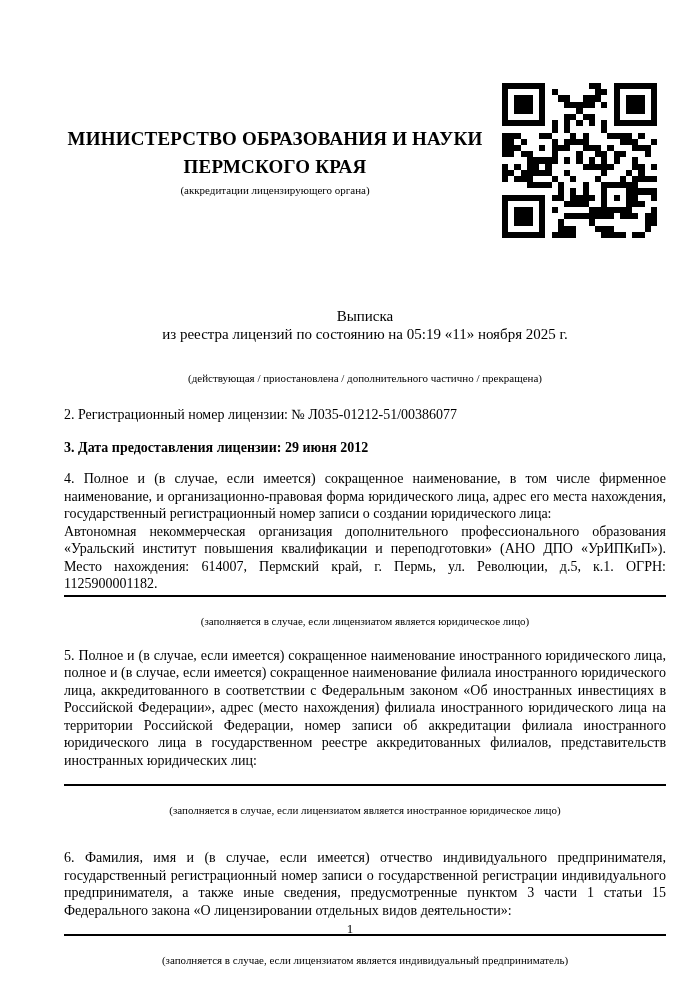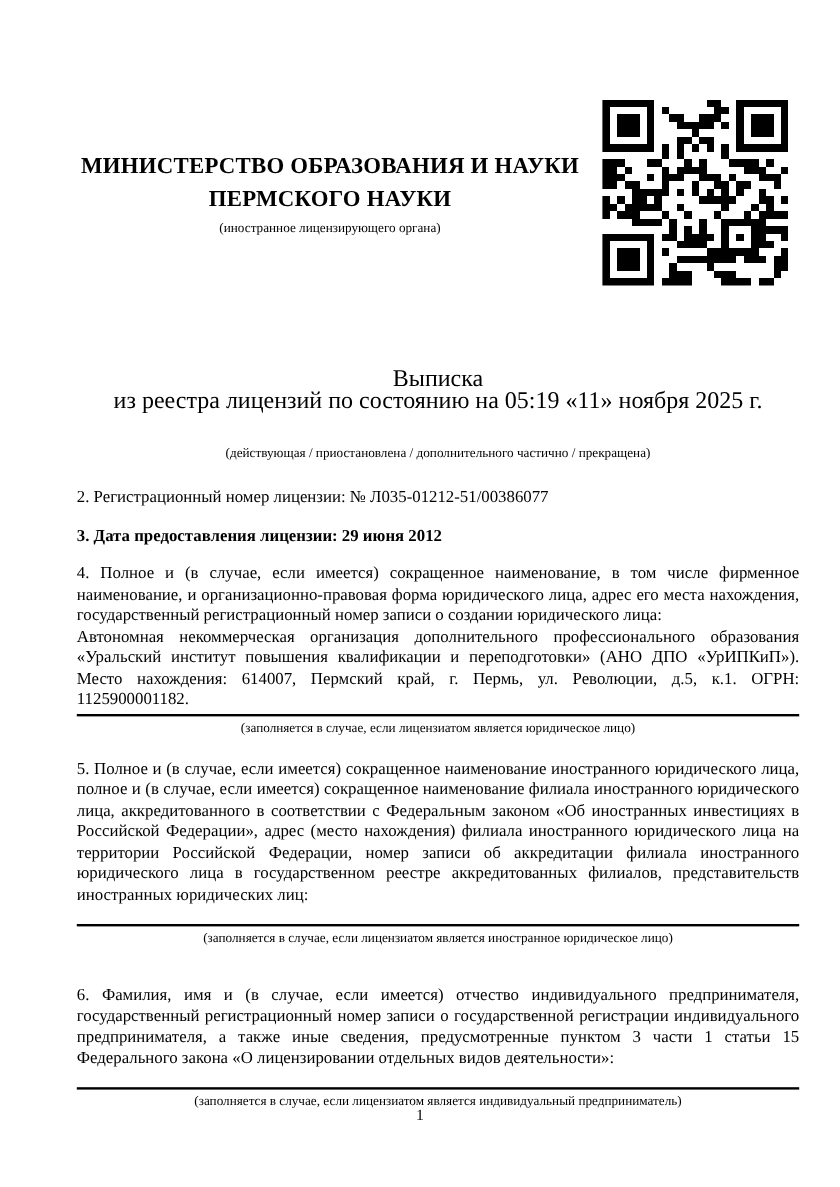--- a/index.html
+++ b/index.html
@@ -40,21 +40,21 @@
   .qr{
     width:155px;height:155px;
     flex:0 0 155px;
   }
   .qr svg{display:block;width:155px;height:155px;}
 
   
   .title-block{
     margin:69px 34px 0 64px;
     text-align:center;
-    font-size:20px;
+    font-size:15px;
     line-height:18px;
   }
 
   
   .content{
     margin:29px 34px 0 64px;
     font-size:14px;
     line-height:17.5px;
   }
   .item-note{
@@ -72,40 +72,40 @@
   .field-rule{
     border-top:2px solid #000;
     height:0;
     margin-top:2px;
   }
   .field-rule.gap{margin-top:15px;}
   .field-note{
     font-size:11px;
     line-height:13px;
     text-align:center;
-    padding-top:4px;
+    padding-top:18px;
   }
   .page-number{
     position:absolute;
     left:0;right:0;
     top:921px;
     text-align:center;
     font-size:13px;
   }
 </style>
 </head>
 <body>
 
 <div class="page">
 
   <div class="header-row">
     <div class="ministry">
       <div class="ministry-name">МИНИСТЕРСТВО ОБРАЗОВАНИЯ И НАУКИ</div>
-      <div class="ministry-name">ПЕРМСКОГО НАУКИ</div>
-      <div class="ministry-caption">(иностранное лицензирующего органа)</div>
+      <div class="ministry-name">ПЕРМСКОГО КРАЯ</div>
+      <div class="ministry-caption">(аккредитации лицензирующего органа)</div>
     </div>
     <div class="qr" id="qr">
         <svg viewBox="0 0 155 155" shape-rendering="crispEdges" xmlns="http://www.w3.org/2000/svg">
           <rect width="155" height="155" fill="#fff"></rect>
           <g fill="#000">
             <rect x="0.00" y="0.00" width="6.20" height="6.20"></rect>
             <rect x="6.20" y="0.00" width="6.20" height="6.20"></rect>
             <rect x="12.40" y="0.00" width="6.20" height="6.20"></rect>
             <rect x="18.60" y="0.00" width="6.20" height="6.20"></rect>
             <rect x="24.80" y="0.00" width="6.20" height="6.20"></rect>

